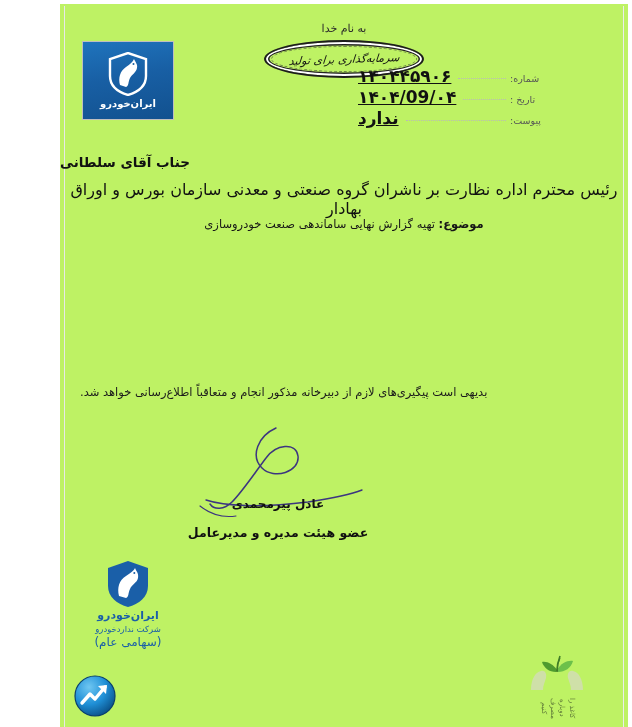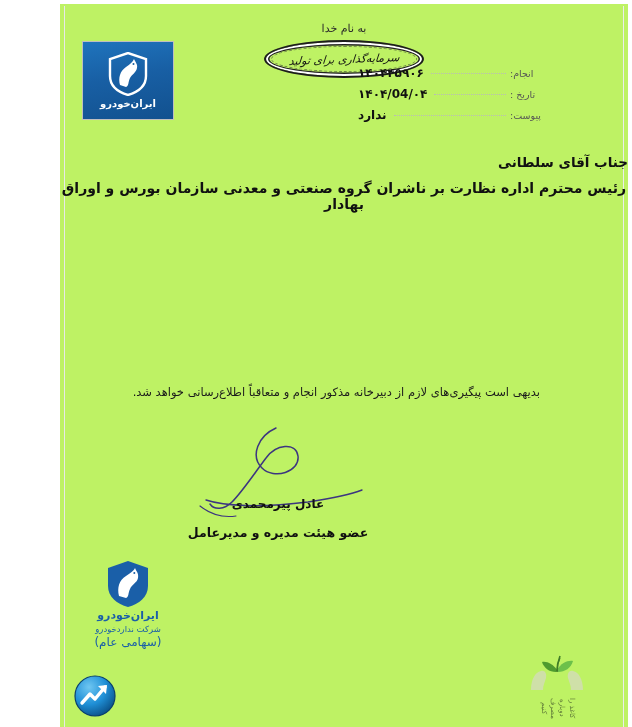--- a/index.html
+++ b/index.html
@@ -54,25 +54,26 @@
   }
   .hdr-dots {
     flex: 1;
     border-bottom: 1px dotted #b9b9b9;
     position: relative;
     top: -3px;
     height: 1px;
   }
   .hdr-value {
     font-weight: bold;
-    font-size: 12px;
+    font-size: 17px;
     color: #111;
     letter-spacing: 0.4px;
     white-space: nowrap;
     padding: 0 3px;
+    text-decoration: underline;
   }
 
   
   .bism-wrap {
     position: absolute;
     top: 18px;
     left: 0; right: 0;
     text-align: center;
     pointer-events: none;
   }
@@ -136,33 +137,33 @@
     color: #ffffff;
     font-weight: bold;
     letter-spacing: 0.5px;
   }
 
   
   .addr1 {
     position: absolute;
     top: 150px;
     right: 0; left: 0;
-    text-align: right;
+    text-align: left;
     font-size: 13.5px;
     font-weight: bold;
     color: #111;
     letter-spacing: -0.1px;
   }
   .addr2 {
     position: absolute;
     top: 176px;
     right: 0; left: 0;
     text-align: center;
-    font-size: 14px;
-    font-weight: bold;
+    font-size: 16px;
+    font-weight: normal;
     color: #111;
     letter-spacing: -0.3px;
   }
   .subject {
     position: absolute;
     top: 213px;
     right: 0; left: 0;
     text-align: center;
     font-size: 11.5px;
     color: #161616;
@@ -191,21 +192,21 @@
     color: #1b1b1b;
     text-indent: 26px;
   }
   .para-close {
     position: absolute;
     top: 378px;
     right: 88px;
     width: 460px;
     font-size: 11.5px;
     line-height: 1.9;
-    text-align: right;
+    text-align: left;
     color: #1b1b1b;
   }
 
   
   .sig-block {
     position: absolute;
     top: 493px;
     right: 255px;
     width: 190px;
     text-align: center;
@@ -307,28 +308,28 @@
 
   <div class="bism-wrap">
     <div class="bism">به نام خدا</div>
     <div class="seal-oval">
       <span class="seal-text">سرمایه‌گذاری برای تولید</span>
     </div>
   </div>
 
   <div class="hdr-fields">
     <div class="hdr-row">
-      <span class="hdr-label">انجام:</span>
+      <span class="hdr-label">شماره:</span>
       <span class="hdr-dots"></span>
       <span class="hdr-value">۱۴۰۴۴۵۹۰۶</span>
     </div>
     <div class="hdr-row">
       <span class="hdr-label">تاریخ :</span>
       <span class="hdr-dots"></span>
-      <span class="hdr-value">۱۴۰۴/04/۰۴</span>
+      <span class="hdr-value">۱۴۰۴/09/۰۴</span>
     </div>
     <div class="hdr-row">
       <span class="hdr-label">پیوست:</span>
       <span class="hdr-dots"></span>
       <span class="hdr-value">ندارد</span>
     </div>
   </div>
 
   <div class="ikco-box">
     <svg class="shield-w" viewBox="0 0 40 44">
@@ -336,20 +337,24 @@
       <path d="M12 33 C10 26 12 19 18 15 C22 12 25 10 26 7 C27 10 30 12 29 16
                C28 21 24 22 22 26 C20 30 21 34 18 35 Z" fill="#ffffff"></path>
       <circle cx="25.5" cy="12" r="1" fill="#18609f"></circle>
     </svg>
     <div class="ikco-box-cap">ایران‌خودرو</div>
   </div>
 
   <div class="addr1">جناب آقای سلطانی</div>
   <div class="addr2">رئیس محترم اداره نظارت بر ناشران گروه صنعتی و معدنی سازمان بورس و اوراق بهادار</div>
 
+  <div class="subject">
+    <b>موضوع:</b>
+    <span>تهیه گزارش نهایی ساماندهی صنعت خودروسازی</span>
+  </div>
 
 
   <div class="para-close">بدیهی است پیگیری‌های لازم از دبیرخانه مذکور انجام و متعاقباً اطلاع‌رسانی خواهد شد.</div>
 
   <svg class="ink" viewBox="0 0 210 115">
     <path d="M96 6 C78 14 70 34 82 46 C94 58 120 50 118 34 C116 20 96 22 86 36
              C74 52 62 70 52 80 C44 88 34 88 30 82" fill="none" stroke="#3c3580" stroke-width="1.5" stroke-linecap="round"></path>
     <path d="M26 78 C44 84 80 86 128 80 C154 76 172 72 182 68" fill="none" stroke="#3c3580" stroke-width="1.4" stroke-linecap="round"></path>
     <path d="M20 84 C30 92 42 96 56 94" fill="none" stroke="#3c3580" stroke-width="1.2" stroke-linecap="round"></path>
   </svg>

